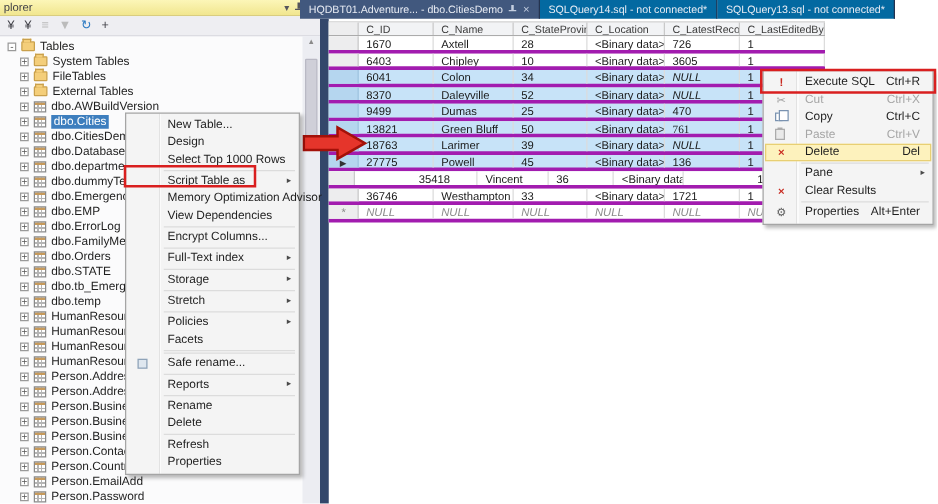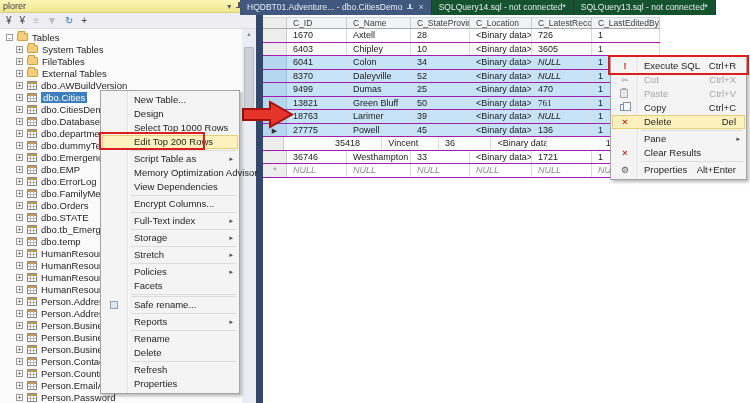--- a/index.html
+++ b/index.html
@@ -39,35 +39,35 @@
   .oe-scroll { position:absolute; left:242px; top:29px; width:14px; height:374px; background:#ECEDF2; }
   .oe-scroll .up { position:absolute; left:0; top:2px; width:14px; text-align:center; font-size:6px; color:#8A8A8A; }
   .oe-scroll .thumb { position:absolute; left:2px; top:18px; width:10px; height:62px;
     background:#CFCFD8; border:1px solid #B9B9C4; border-radius:1px; }
 
   
   .doc-strip { position:absolute; left:256px; top:15px; width:7px; height:388px; background:#33476B; }
 
   
   .tabs { position:absolute; left:240px; top:0; height:15px; display:flex; }
-  .tab { height:15px; line-height:15px; font-size:8.5px; color:#E8ECF4; background:#14532d;
+  .tab { height:15px; line-height:15px; font-size:8.5px; color:#E8ECF4; background:#0369a1;
     padding:0 7px; display:flex; align-items:center; gap:5px; border-right:1px solid #24334F; white-space:nowrap; }
   .tab.active { background:#41587E; }
   .tab .pin { position:relative; width:6px; height:8px; }
   .tab .pin::before { content:""; position:absolute; left:2px; top:0; width:2px; height:4px; background:#C4CEE0; }
   .tab .pin::after { content:""; position:absolute; left:0; top:4px; width:6px; height:1px; background:#C4CEE0;
     box-shadow:2.5px 1.5px 0 -1px #C4CEE0; }
   .tab .x { font-size:9px; color:#C4CEE0; line-height:15px; }
 
   
   .grid { position:absolute; left:263px; top:17px; width:397px; }
   .g-head { display:flex; height:12px; background:#F2F3F5; border-top:1px solid #D4D4D4; border-bottom:1px solid #ABABAB; }
   .g-head .hc { font-size:8.5px; color:#3B3B3B; line-height:11px; padding-left:6px;
     border-right:1px solid #C9C9C9; overflow:hidden; white-space:nowrap; }
-  .g-row { display:flex; height:13.5px; background:#fff; border-bottom:1px solid #a21caf; }
+  .g-row { display:flex; height:13.5px; background:#fff; border-bottom:3px solid #a21caf; }
   .g-row .rc { font-size:9px; color:#1A1A1A; line-height:12.5px; padding-left:6px;
     border-right:1px solid #DCDCDC; overflow:hidden; white-space:nowrap; }
   .g-row .rh { background:#EDEDEE; border-right:1px solid #C9C9C9; padding-left:0; text-align:center; color:#333; }
   .g-row.sel { background:#C7E3F8; }
   .g-row.sel .rh { background:#B5D6EF; border-right:1px solid #9FC4E0; }
   .g-row .null { font-style:italic; }
   .g-row.newrow .rc { font-style:italic; color:#8A8A8A; }
   .g-row .marker { font-size:7px; }
 
   
@@ -406,21 +406,20 @@
         <div class="rc" style="width: 62px;"><span class="null">NULL</span></div>
         <div class="rc" style="width: 60px;"><span class="null">NULL</span></div>
         <div class="rc" style="width: 68px;"><span class="null">NULL</span></div>
       </div>
     </div>
 
   <div class="menu" style="left:100px; top:90px; width:140px;" id="tree-menu">
       <div class="menu-item"><span>New Table...</span></div>
       <div class="menu-item"><span>Design</span></div>
       <div class="menu-item"><span>Select Top 1000 Rows</span></div>
-      <div class="menu-item hl"><span>Edit Top 200 Rows</span></div>
       <div class="menu-sep"></div>
       <div class="menu-item"><span>Script Table as</span><span class="sub">▸</span></div>
       <div class="menu-item"><span>Memory Optimization Advisor</span></div>
       <div class="menu-item"><span>View Dependencies</span></div>
       <div class="menu-sep"></div>
       <div class="menu-item"><span>Encrypt Columns...</span></div>
       <div class="menu-sep"></div>
       <div class="menu-item"><span>Full-Text index</span><span class="sub">▸</span></div>
       <div class="menu-sep"></div>
       <div class="menu-item"><span>Storage</span><span class="sub">▸</span></div>
@@ -438,22 +437,22 @@
       <div class="menu-item"><span>Rename</span></div>
       <div class="menu-item"><span>Delete</span></div>
       <div class="menu-sep"></div>
       <div class="menu-item"><span>Refresh</span></div>
       <div class="menu-item"><span>Properties</span></div>
     </div>
 
   <div class="menu" style="left:610px; top:56px; width:137px;" id="grid-menu">
       <div class="menu-item"><span class="mico ico-exec">!</span><span>Execute SQL</span><span class="sc">Ctrl+R</span></div>
       <div class="menu-item dis"><span class="mico ico-cut">✂</span><span>Cut</span><span class="sc">Ctrl+X</span></div>
+      <div class="menu-item"><span class="ico-copy"></span><span>Copy</span><span class="sc">Ctrl+C</span></div>
       <div class="menu-item dis"><span class="ico-paste"></span><span>Paste</span><span class="sc">Ctrl+V</span></div>
-      <div class="menu-item"><span class="ico-copy"></span><span>Copy</span><span class="sc">Ctrl+C</span></div>
       <div class="menu-item hl"><span class="mico ico-del">×</span><span>Delete</span><span class="sc">Del</span></div>
       <div class="menu-sep"></div>
       <div class="menu-item"><span>Pane</span><span class="sub">▸</span></div>
       <div class="menu-item"><span class="mico ico-del">×</span><span>Clear Results</span></div>
       <div class="menu-sep"></div>
       <div class="menu-item"><span class="mico ico-prop">⚙</span><span>Properties</span><span class="sc">Alt+Enter</span></div>
     </div>
 
   <div class="ann" style="left:99px; top:132px; width:106px; height:18px;"></div>
   <div class="ann" style="left:608px; top:55px; width:141px; height:20px;"></div>

